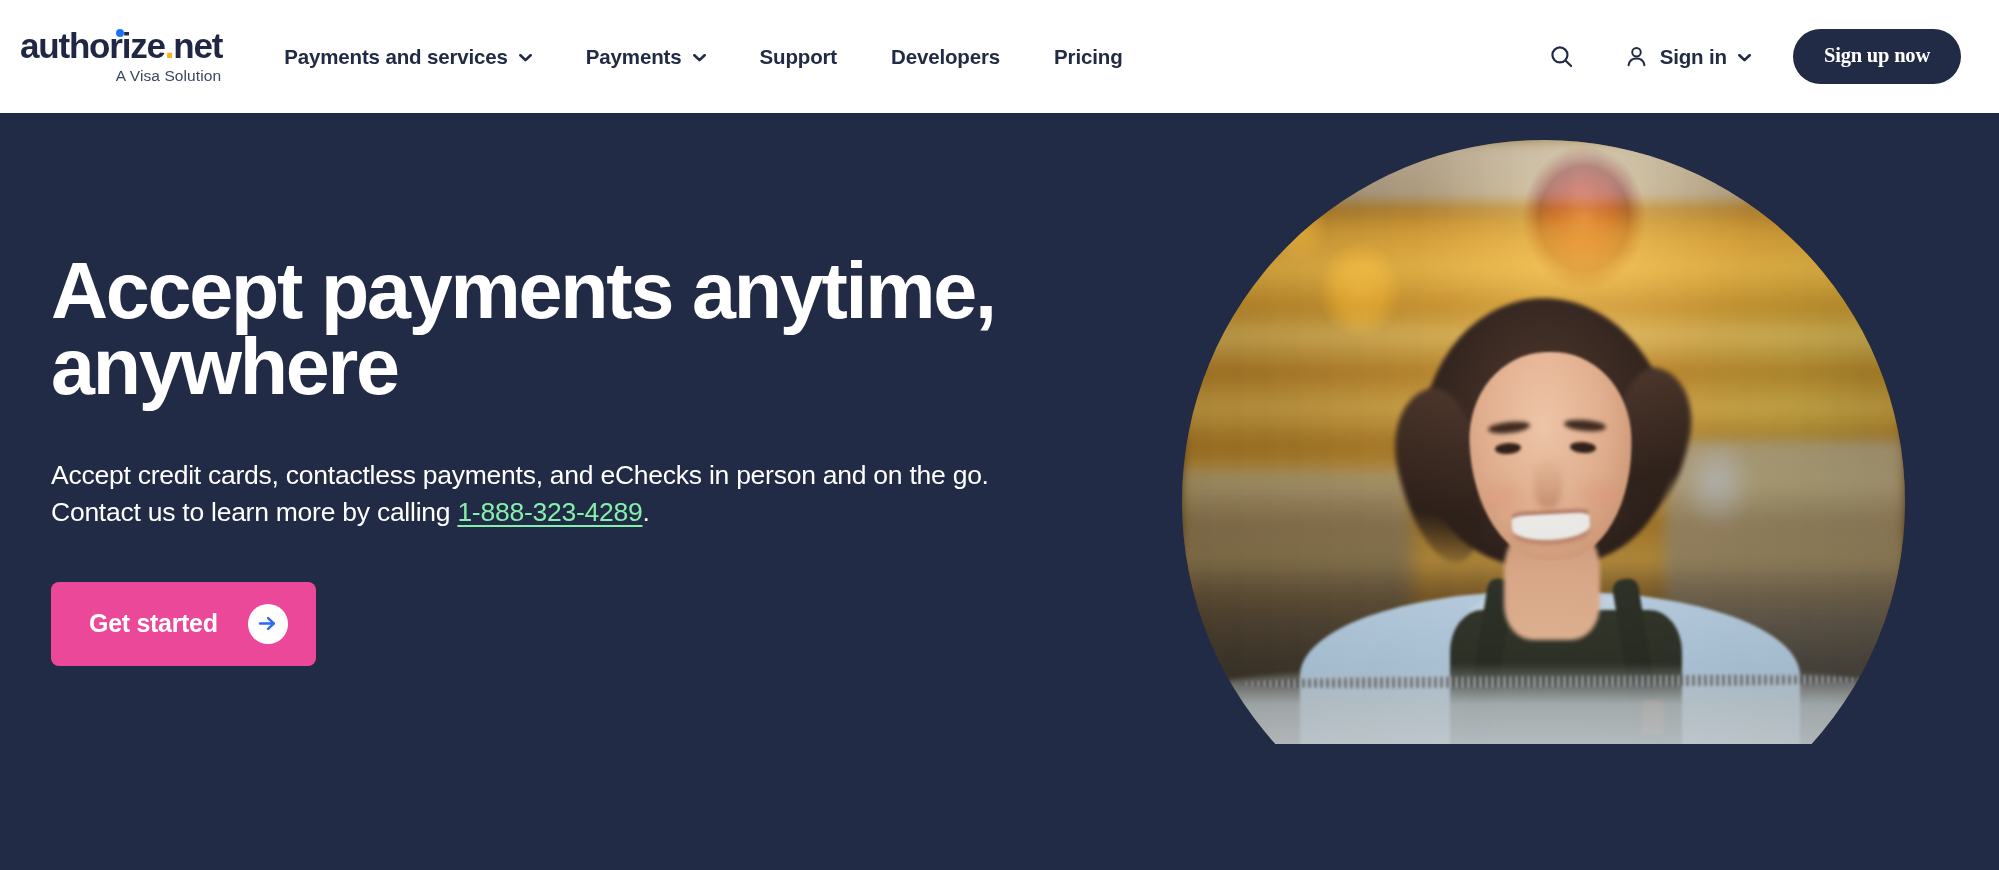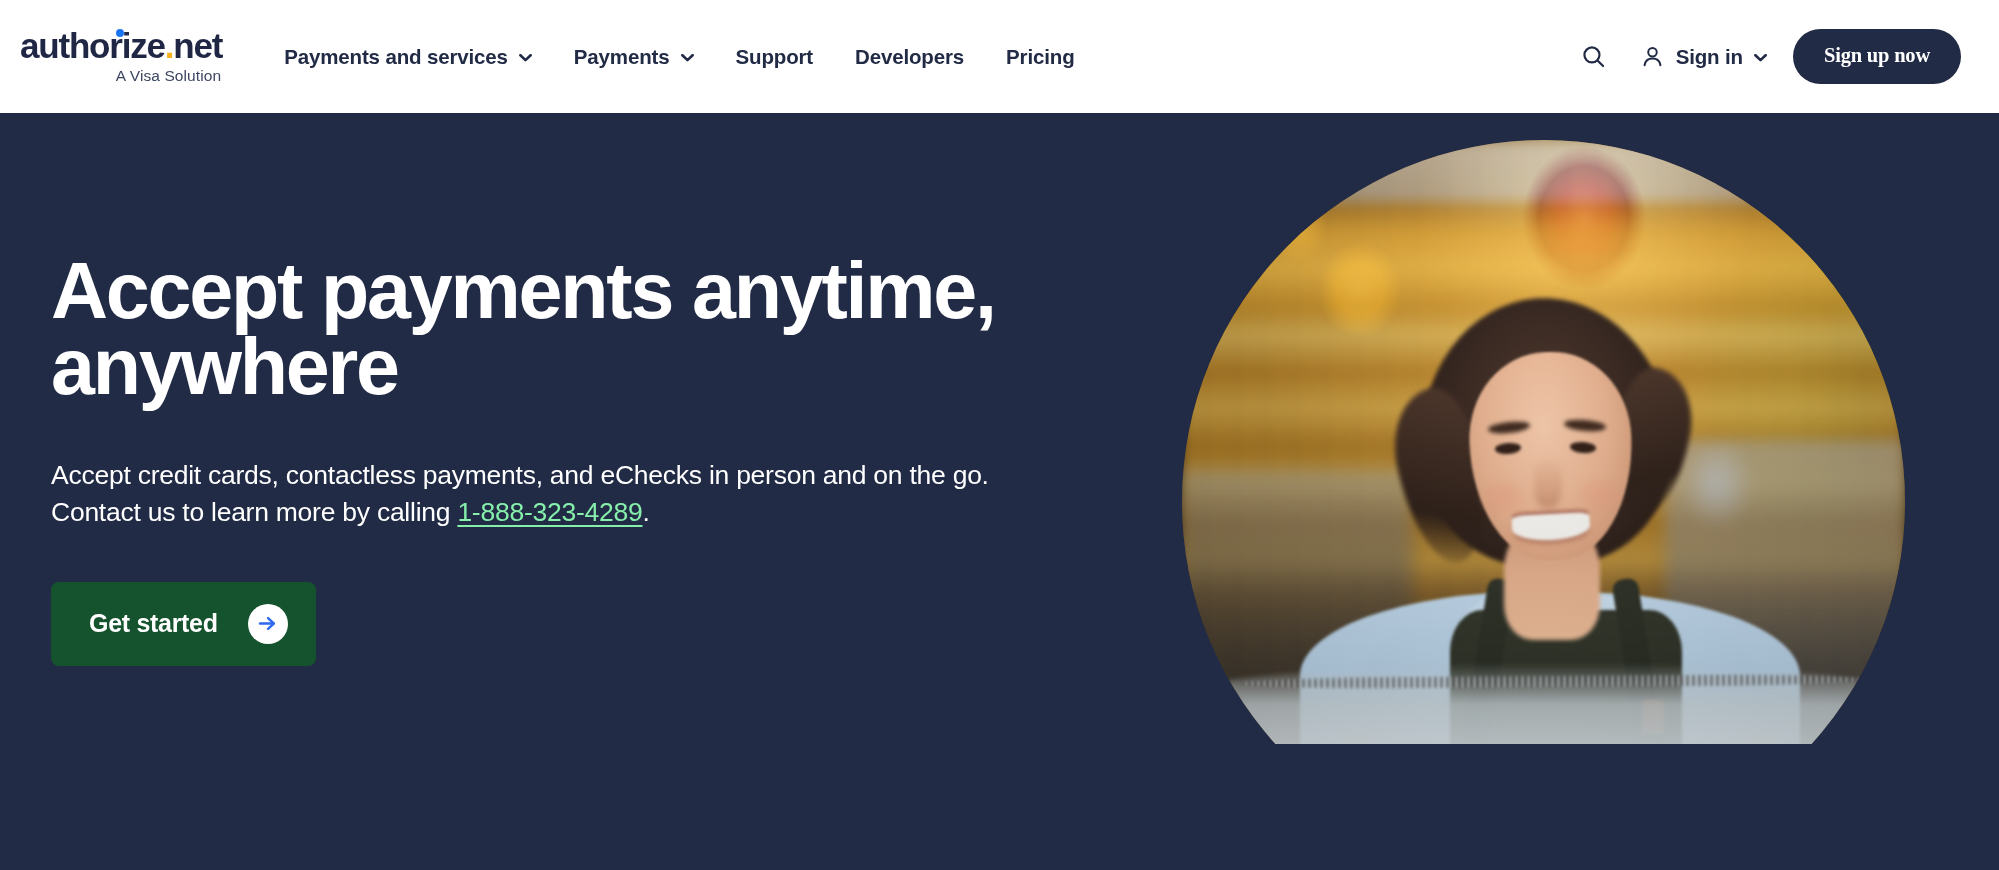--- a/index.html
+++ b/index.html
@@ -73,21 +73,21 @@
     letter-spacing: 0.1px;
     align-self: flex-end;
     margin-top: 5px;
     margin-right: 1px;
   }
 
   
   .nav {
     display: flex;
     align-items: center;
-    gap: 0px;
+    gap: 12px;
   }
   .nav-item {
     display: flex;
     align-items: center;
     gap: 11px;
     font-size: 20.5px;
     font-weight: 700;
     color: #222b45;
     letter-spacing: -0.15px;
     padding: 10px 0;
@@ -104,21 +104,21 @@
     position: relative;
     top: 1px;
   }
   .chev svg { display: block; }
 
   
   .header-right {
     margin-left: auto;
     display: flex;
     align-items: center;
-    gap: 0;
+    gap: 16px;
   }
   .search-btn {
     display: flex;
     align-items: center;
     justify-content: center;
     width: 40px; height: 40px;
     cursor: pointer;
     margin-right: 26px;
   }
   .signin {
@@ -188,21 +188,21 @@
     color: #86efac;
     text-decoration: underline;
     text-underline-offset: 4px;
     cursor: pointer;
   }
 
   .cta {
     display: inline-flex;
     align-items: center;
     gap: 30px;
-    background: #14532d;
+    background: #ec4899;
     border: none;
     border-radius: 8px;
     padding: 22px 28px 22px 38px;
     cursor: pointer;
     font-family: "Liberation Sans", sans-serif;
   }
   .cta-label {
     font-size: 25px;
     font-weight: 700;
     color: #ffffff;

